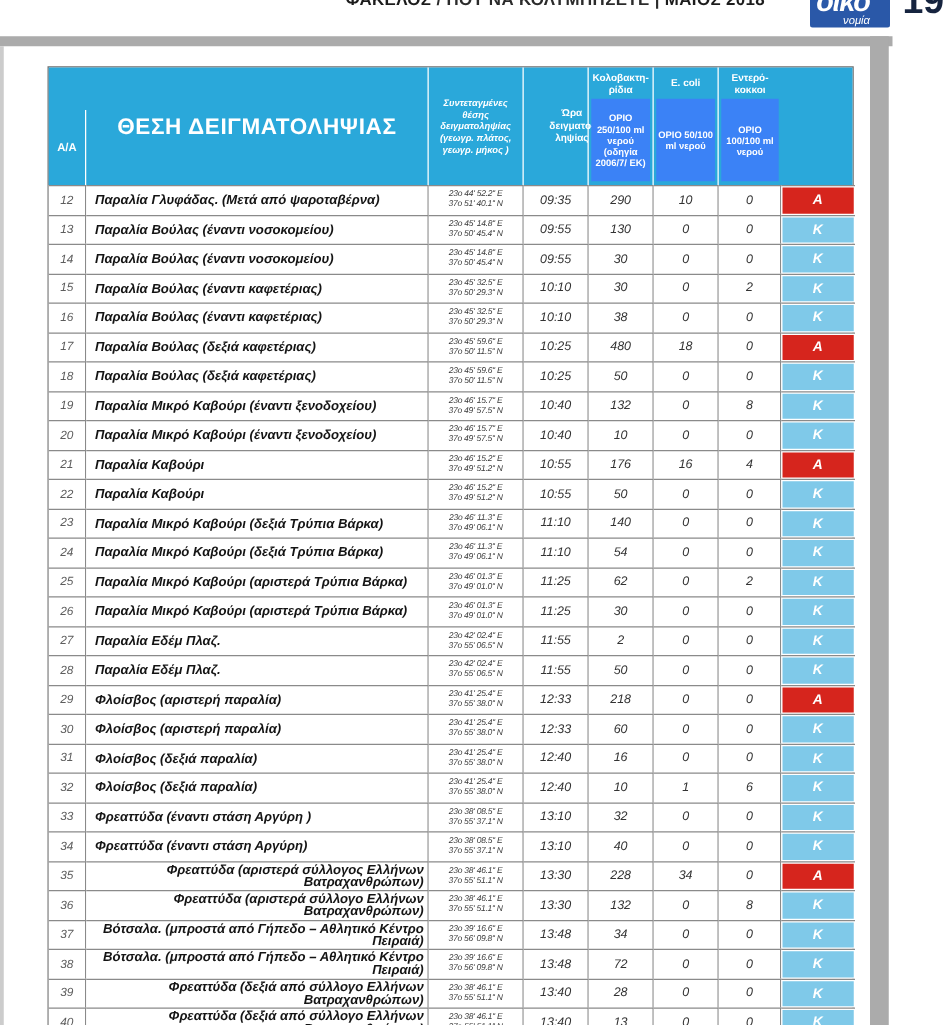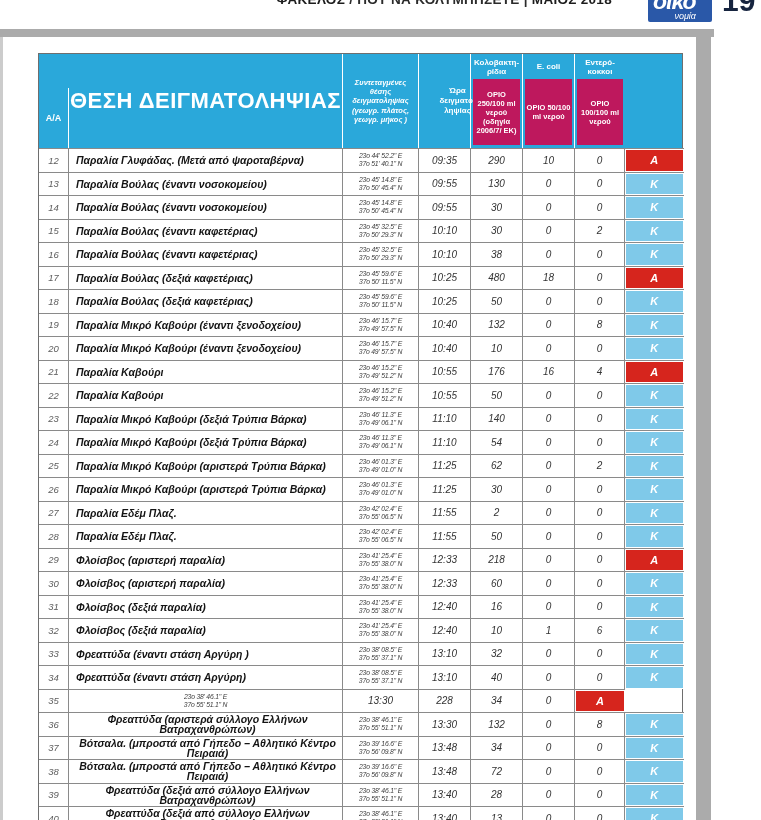--- a/index.html
+++ b/index.html
@@ -26,39 +26,39 @@
   .water-table { position:absolute; left:38px; top:53px; width:645px;
                  border:1.5px solid #6e6e6e; background:#fff; }
   .grid-row { display:grid; grid-template-columns:30px 274px 76px 52px 52px 52px 50px 58.5px; }
 
   
   .thead { height:94px; background:#2aa8da; }
   .th { border-right:1px solid #ffffff; color:#fff; display:flex; flex-direction:column;
         align-items:center; justify-content:center; text-align:center; font-weight:bold; }
   .th:last-child { border-right:none; }
   .th-num { font-size:9px;margin-top:34px; }
-  .th-loc { font-size:22px; letter-spacing:.5px; }
+  .th-loc { font-size:18px; letter-spacing:.5px; }
   .th-coord { font-size:7.5px; line-height:1.25; padding:2px;font-style:italic; }
   .th-time { font-size:8px; line-height:1.25; padding:2px;margin-left:26px; }
   .th-bact { justify-content:flex-start; padding:0; }
   .bact-label { font-size:8px; line-height:1.15; padding:3px 1px 1px 1px; min-height:24px;
                 display:flex; align-items:center; justify-content:center; }
-  .limit-box { background:#be185d; margin:1px 2px 3px 2px; flex:1; width:calc(100% - 4px);
+  .limit-box { background:#3b82f6; margin:1px 2px 3px 2px; flex:1; width:calc(100% - 4px);
                display:flex; align-items:center; justify-content:center;
                font-size:7.5px; line-height:1.2; padding:2px 1px; text-align:center; }
   .th-verdict { font-size:8px; line-height:1.25; gap:7px; }
 
   
   .tr { height:23.5px;font-style:italic; }
   .td { border-right:1px solid #8a8a8a; border-top:1px solid #8a8a8a;
         display:flex; align-items:center; justify-content:center;
         font-size:10px; color:#333; overflow:hidden; background:#fff; }
   .td:last-child { border-right:none; }
   .td-num { color:#5d5d5d; font-size:9.5px; }
-  .td-loc { justify-content:flex-start; text-align:center; padding-left:7px; padding-right:3px;
+  .td-loc { justify-content:flex-start; text-align:right; padding-left:7px; padding-right:3px;
             font-weight:bold; font-size:10.5px; line-height:10px; color:#141414; }
   .td-coord { flex-direction:column; font-size:6.8px; line-height:8px; color:#3a3a3a;
               letter-spacing:-.2px; }
   .td-verdict { padding:1px; }
   .badge { width:100%; height:100%; display:flex; align-items:center; justify-content:center;
            color:#fff; font-weight:bold; font-size:11px; }
   .badge.good { background:#7fc9e9; }
   .badge.bad  { background:#d6251d; }
 </style>
 </head>
@@ -463,20 +463,21 @@
     <div class="td">40</div>
     <div class="td">0</div>
     <div class="td">0</div>
     <div class="td td-verdict">
       <div class="badge good">Κ</div>
     </div>
   </div>
 
   <div class="grid-row tr">
     <div class="td td-num">35</div>
+    <div class="td td-loc">Φρεαττύδα (αριστερά  σύλλογος Ελλήνων Βατραχανθρώπων)</div>
     <div class="td td-coord">
       <span>23o 38' 46.1'' E</span>
       <span>37o 55' 51.1'' N</span>
     </div>
     <div class="td">13:30</div>
     <div class="td">228</div>
     <div class="td">34</div>
     <div class="td">0</div>
     <div class="td td-verdict">
       <div class="badge bad">Α</div>

